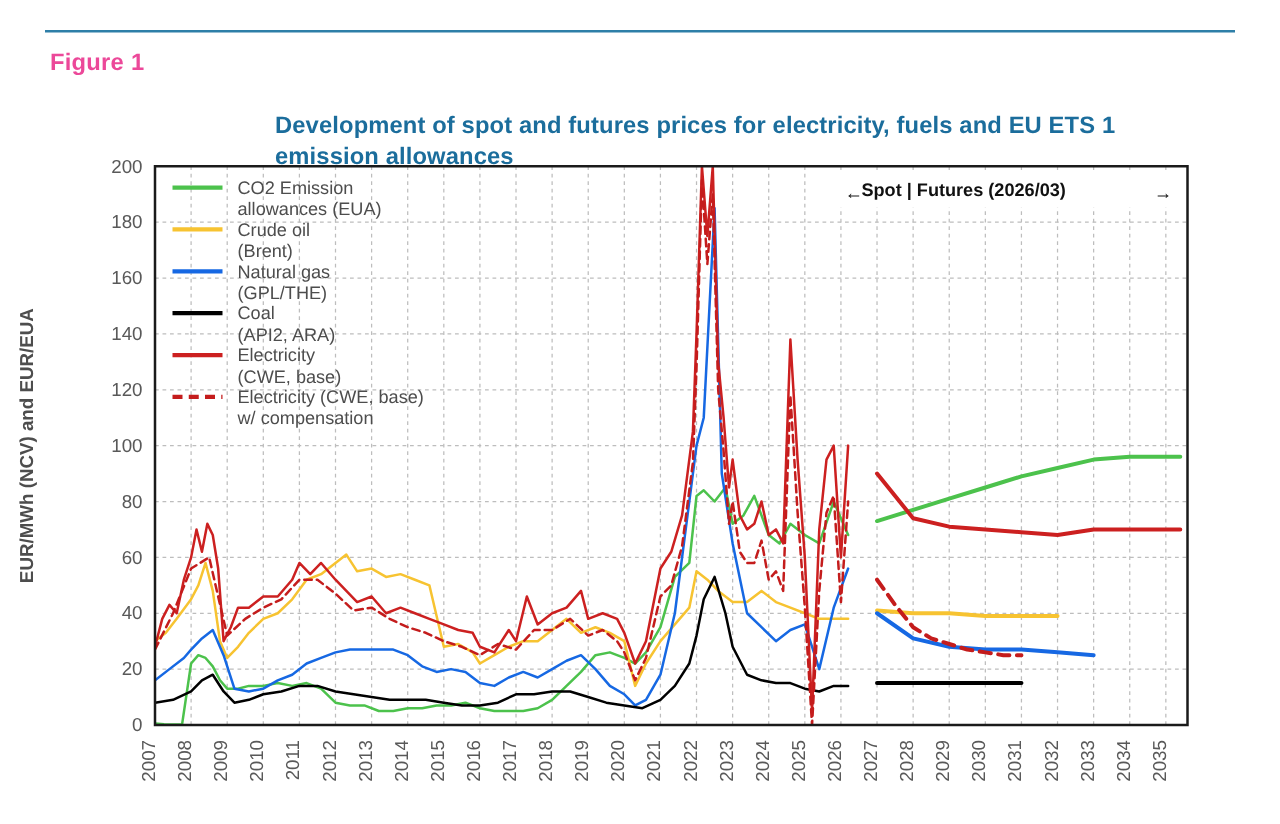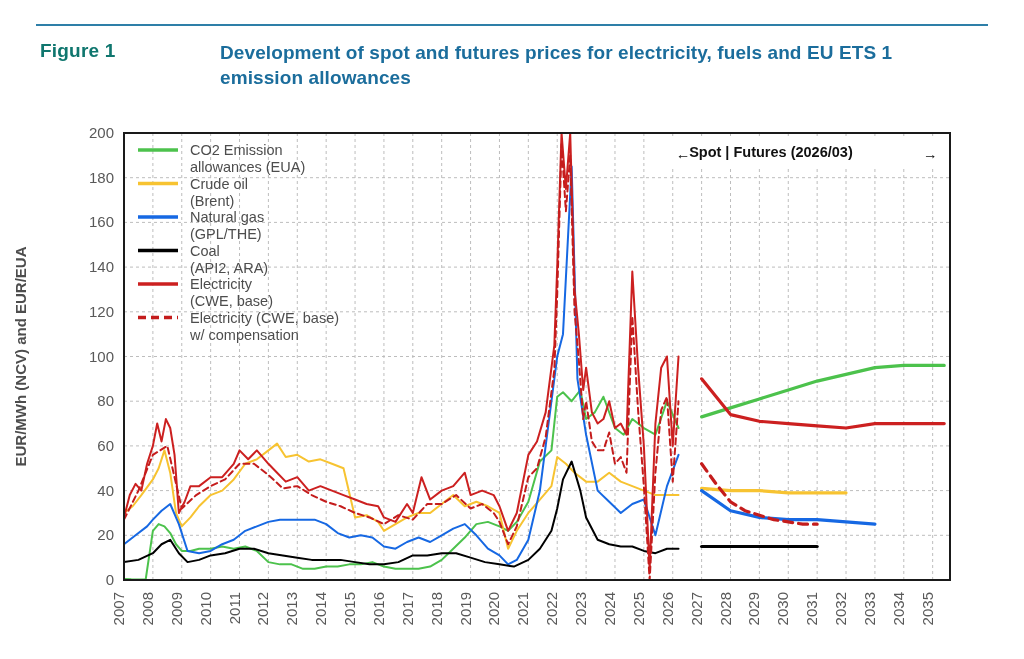--- a/index.html
+++ b/index.html
@@ -15,30 +15,31 @@
     position:absolute;left:36px;top:24px;width:952px;height:2px;
     background:#2e7fa8;
   }
   .fig-head{
     position:absolute;left:40px;top:40px;width:950px;
   }
   .fig-label{
     display:inline-block;
     width:180px;
     vertical-align:top;
-    font-size:19px;font-weight:bold;color:#0f766e;
+    font-size:19px;font-weight:bold;color:#ec4899;
     letter-spacing:.2px;
   }
   .fig-title{
     display:inline-block;
     width:740px;
     vertical-align:top;
     font-size:19px;font-weight:bold;color:#1b6d9c;
     line-height:25px;
     letter-spacing:.1px;
+    margin-top:48px;
   }
   .chart-wrap{
     position:absolute;left:0;top:112px;width:1024px;height:547px;
   }
   svg{display:block;}
   .ylabel{
     font-size:15px;font-weight:bold;fill:#4d4d4d;
     font-family:"Liberation Sans", sans-serif;
   }
   .tick{

